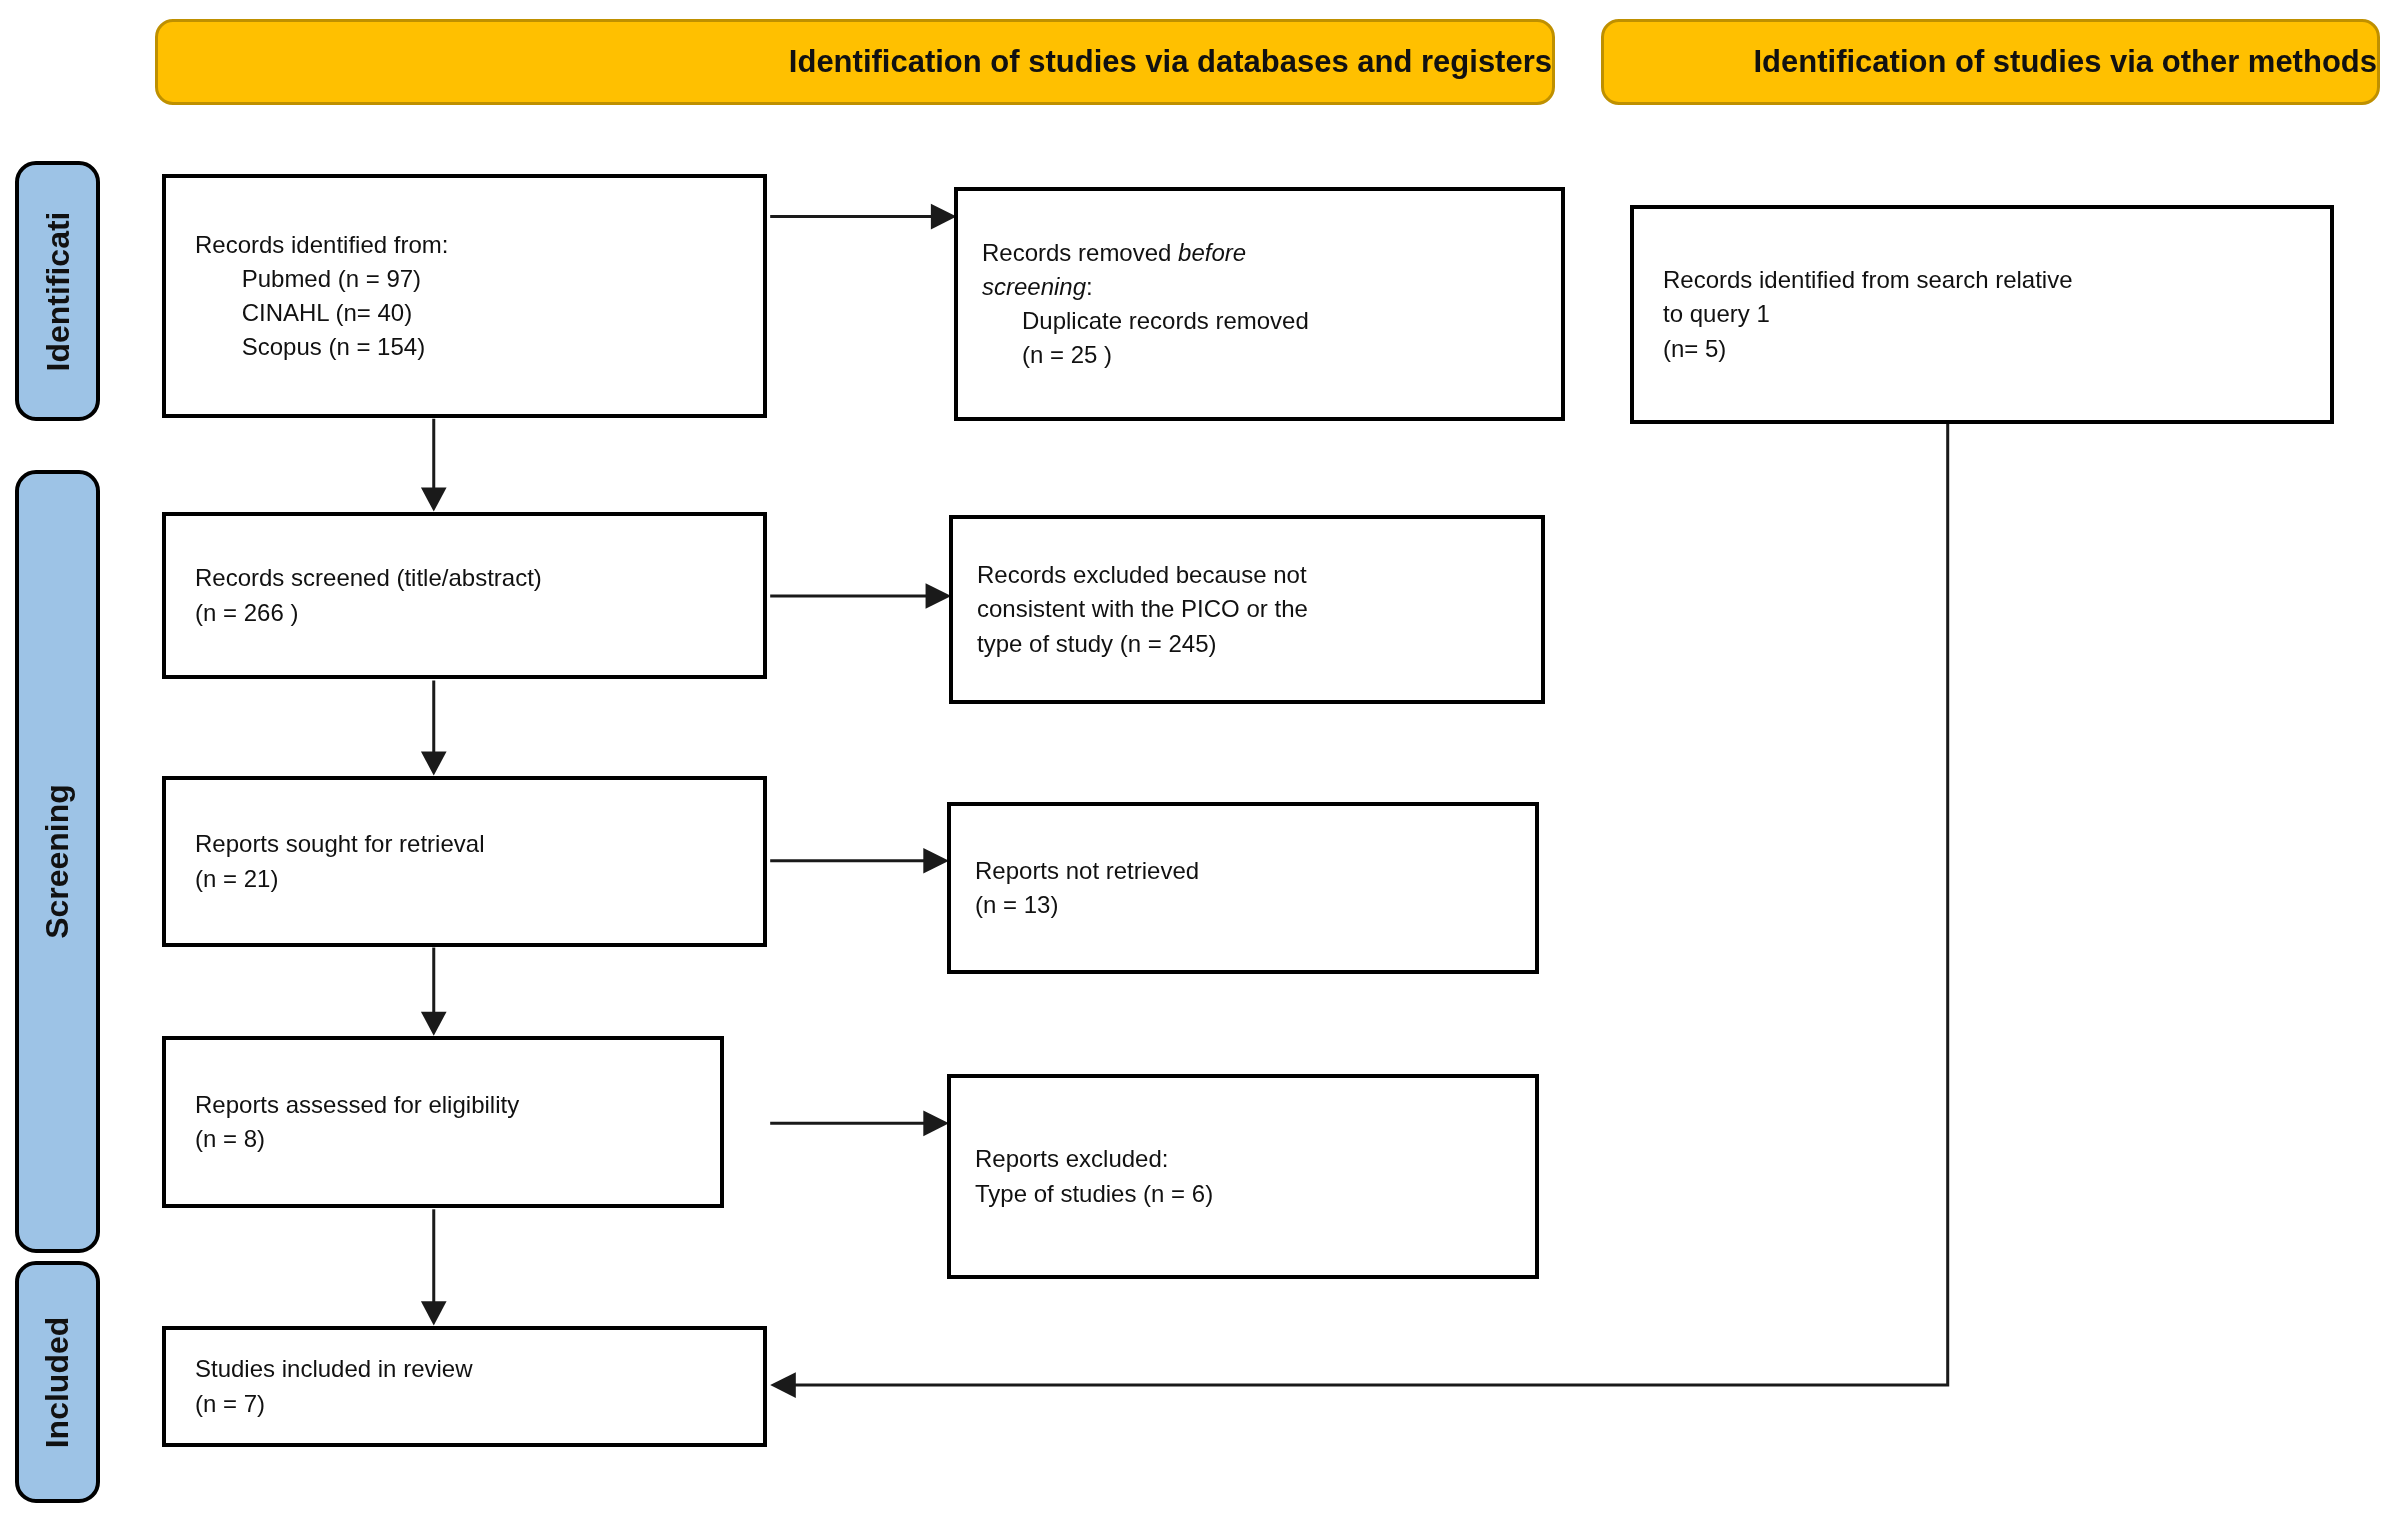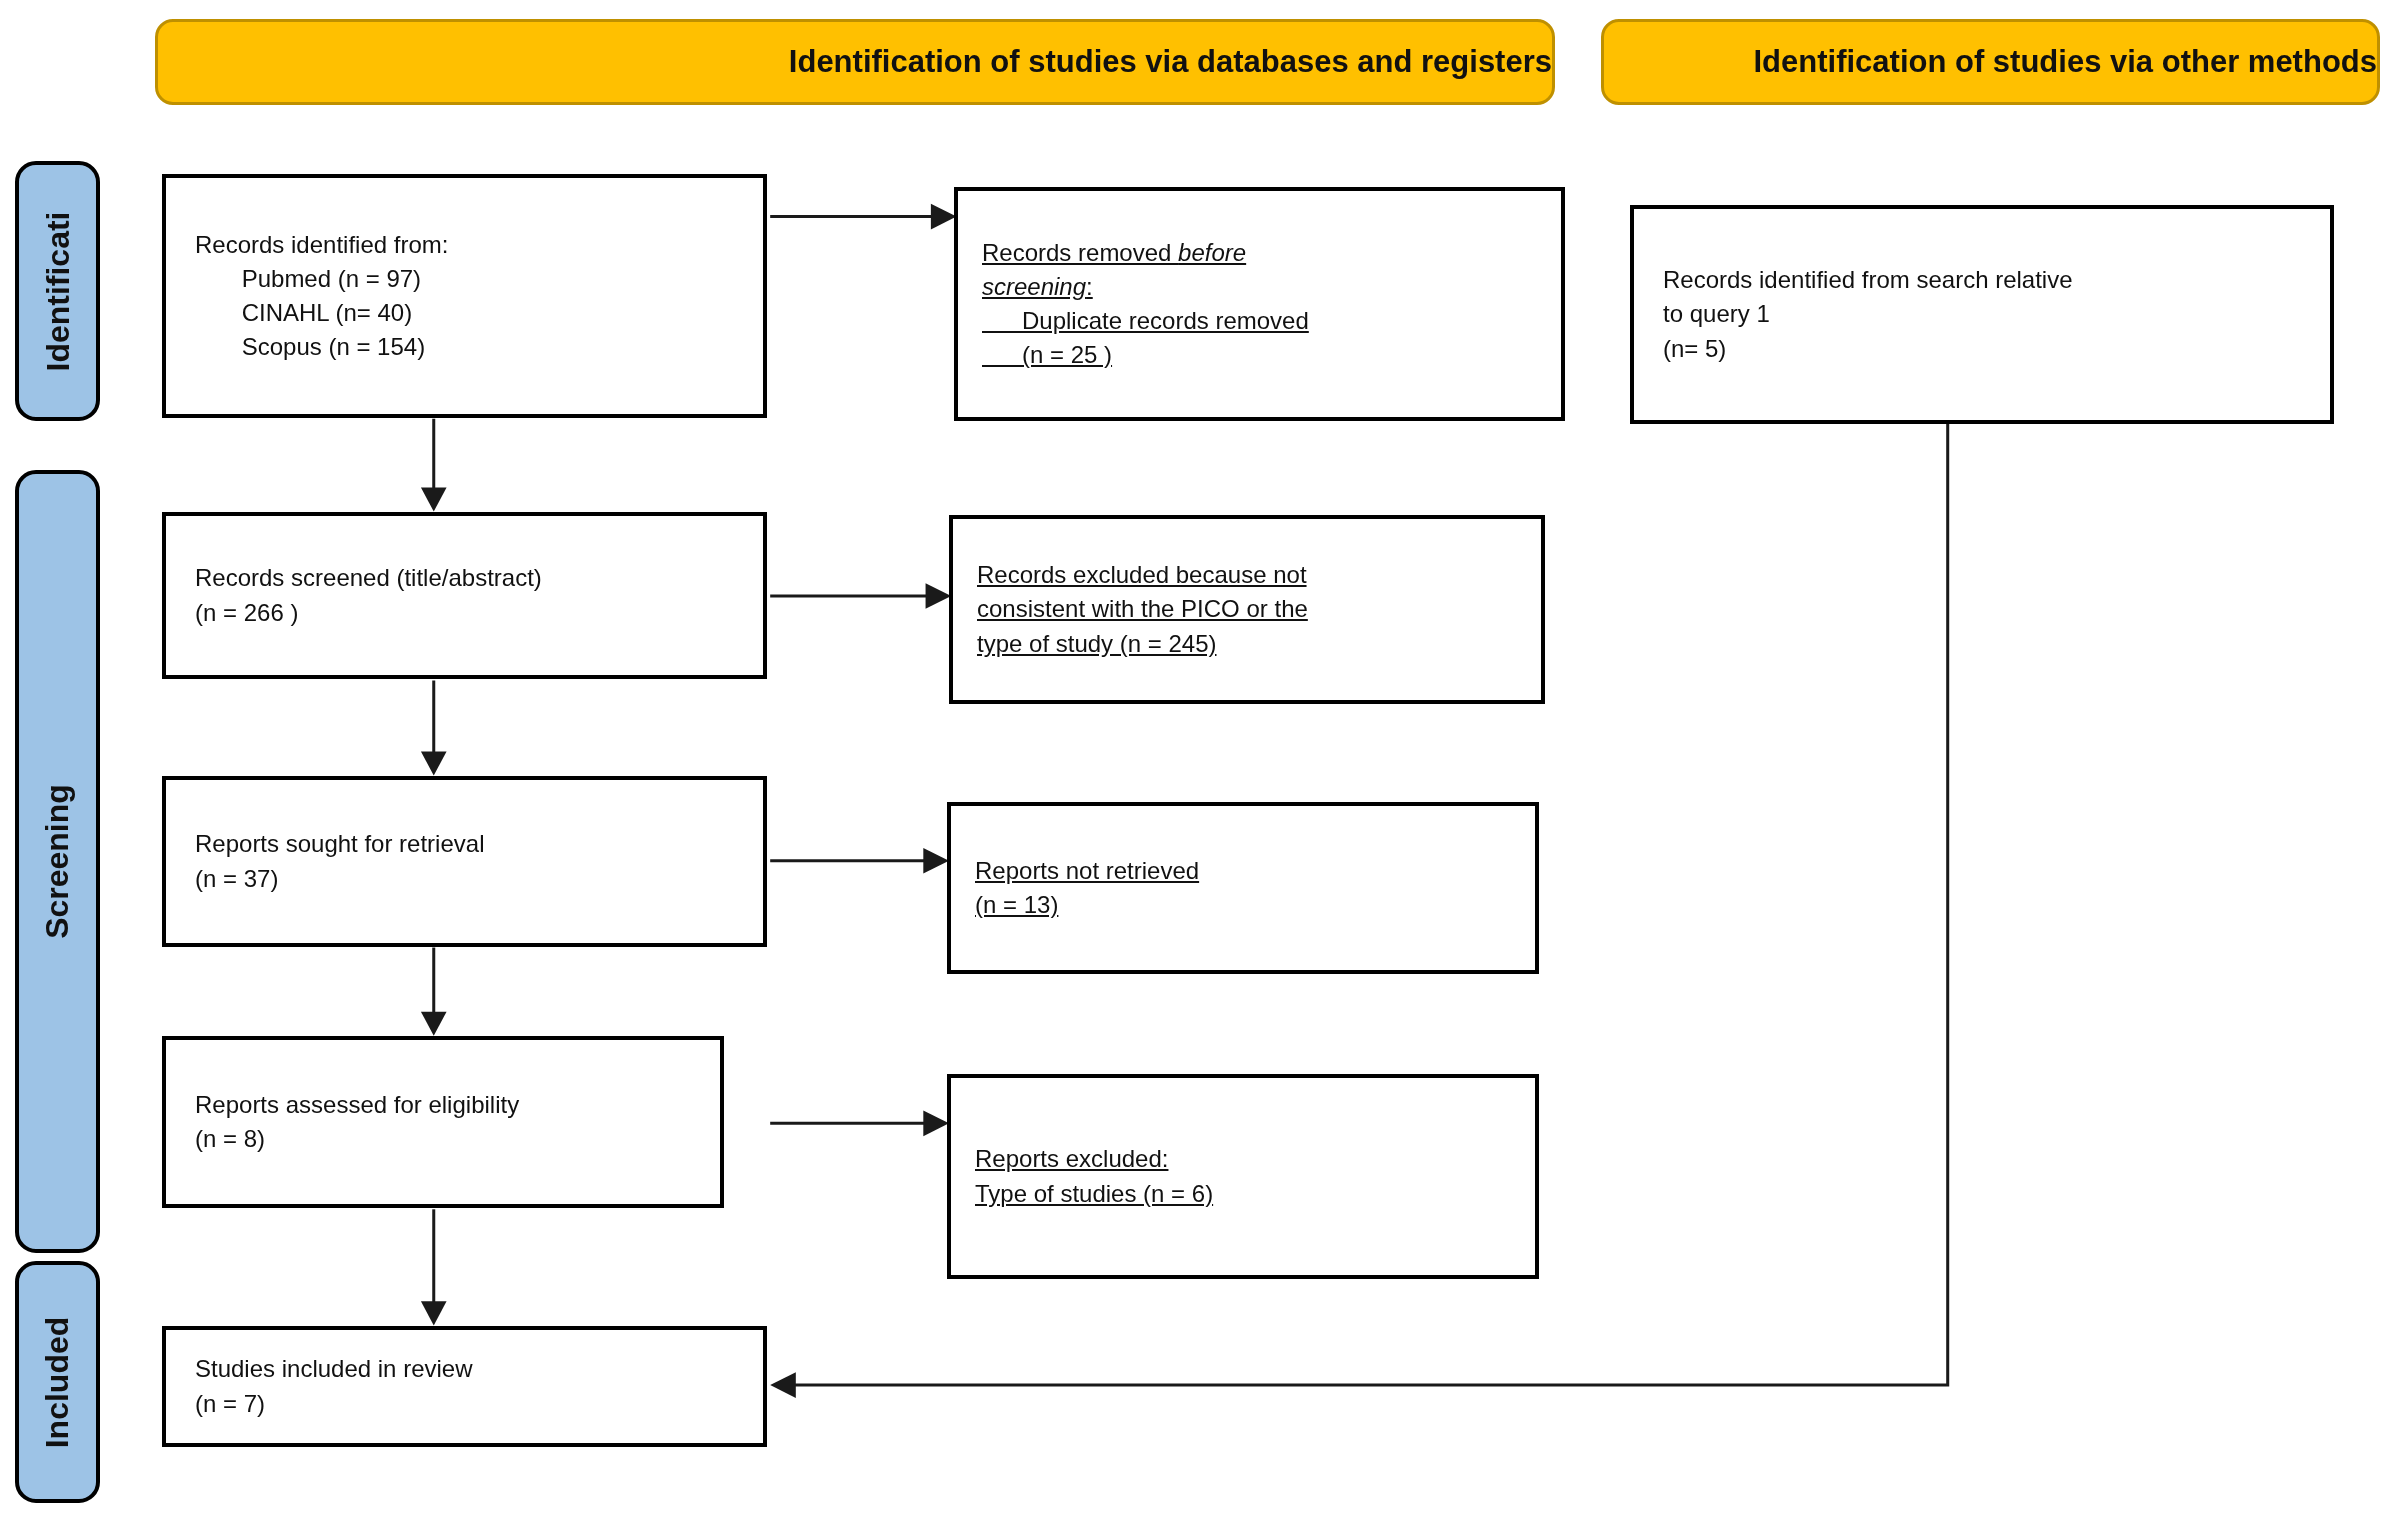--- a/index.html
+++ b/index.html
@@ -49,21 +49,21 @@
     box-sizing: border-box;
     display: flex;
     align-items: center;
   }
   .box-text {
     font-size: 24px;
     line-height: 1.42;
     color: #111111;
   }
   .pad1 { padding-left: 29px; padding-right: 7.5px; }
-  .pad2 { padding-left: 24px; padding-right: 7.5px; text-decoration: underline; }
+  .pad2 { padding-left: 24px; padding-right: 7.5px; }
   .ml { white-space: pre-line; }
   .connectors {
     position: absolute;
     left: 0; top: 0;
     width: 2389px;
     height: 1533px;
     pointer-events: none;
   }
 </style>
 </head>
@@ -134,21 +134,21 @@
 &nbsp;&nbsp;&nbsp;&nbsp;&nbsp;&nbsp;&nbsp;Scopus (n = 154)</div>
   </div>
 
   <div class="box" style="left:162px; top:512px; width:605px; height:167px;">
     <div class="box-text ml pad1">Records screened (title/abstract)
 (n = 266 )</div>
   </div>
 
   <div class="box" style="left:162px; top:776px; width:605px; height:171px;">
     <div class="box-text ml pad1">Reports sought for retrieval
-(n = 37)</div>
+(n = 21)</div>
   </div>
 
   <div class="box" style="left:162px; top:1036px; width:562px; height:172px;">
     <div class="box-text ml pad1">Reports assessed for eligibility
 (n = 8)</div>
   </div>
 
   <div class="box" style="left:162px; top:1326px; width:605px; height:121px;">
     <div class="box-text ml pad1">Studies included in review
 (n = 7)</div>

